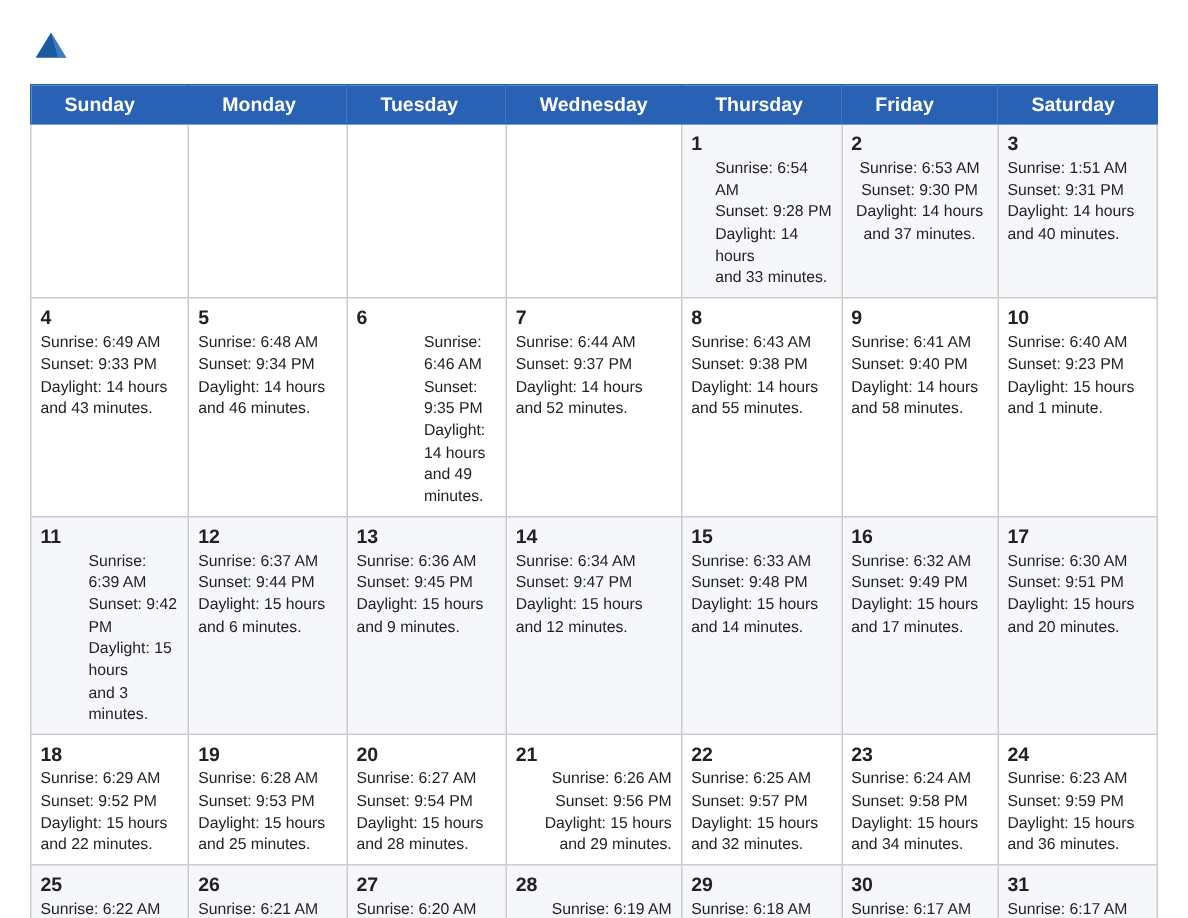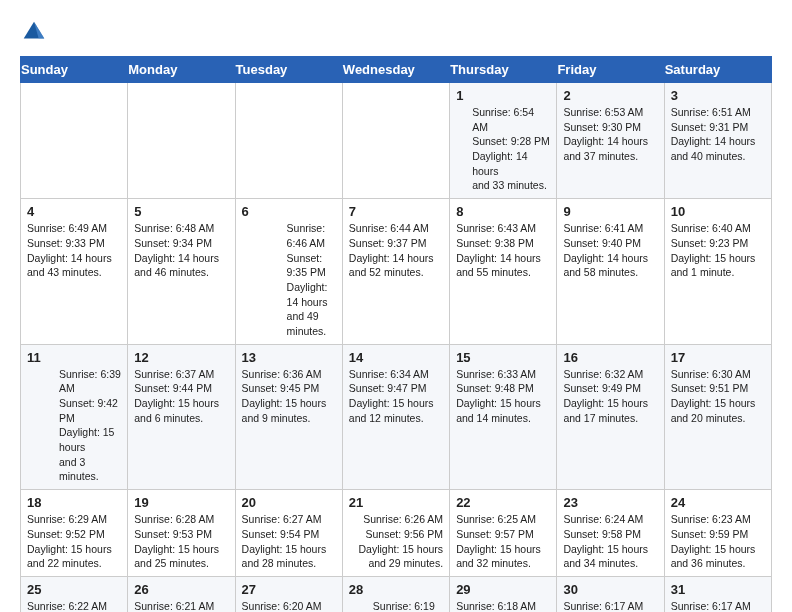--- a/index.html
+++ b/index.html
@@ -50,21 +50,21 @@
     }
     .calendar {
       width: 100%;
       border-collapse: collapse;
       border: 1px solid #bbb;
     }
     .calendar th {
       background-color: #2962b5;
       color: #fff;
       text-align: left;
-      padding: 5px 0;
+      padding: 5px 22px;
       font-size: 13px;
       font-weight: bold;
       border: 1px solid #2962b5;
     }
     .calendar td {
       border: 1px solid #ccc;
       vertical-align: top;
       padding: 5px 6px;
       width: calc(100% / 7);
       min-height: 80px;
@@ -133,28 +133,28 @@
           <td class="empty-cell"></td>
           <td>
             <span class="day-num">1</span>
             <div class="day-info" style="white-space: pre-line; margin-left: 16px;">Sunrise: 6:54 AM
 Sunset: 9:28 PM
 Daylight: 14 hours
 and 33 minutes.</div>
           </td>
           <td>
             <span class="day-num">2</span>
-            <div class="day-info" style="white-space: pre-line;">Sunrise: 6:53 AM
+            <div class="day-info" style="white-space: pre-line; text-align: center;">Sunrise: 6:53 AM
 Sunset: 9:30 PM
 Daylight: 14 hours
 and 37 minutes.</div>
           </td>
           <td>
             <span class="day-num">3</span>
-            <div class="day-info" style="white-space: pre-line;">Sunrise: 6:51 AM
+            <div class="day-info" style="white-space: pre-line;">Sunrise: 1:51 AM
 Sunset: 9:31 PM
 Daylight: 14 hours
 and 40 minutes.</div>
           </td>
         </tr>
         <tr>
           <td>
             <span class="day-num">4</span>
             <div class="day-info" style="white-space: pre-line;">Sunrise: 6:49 AM
 Sunset: 9:33 PM

